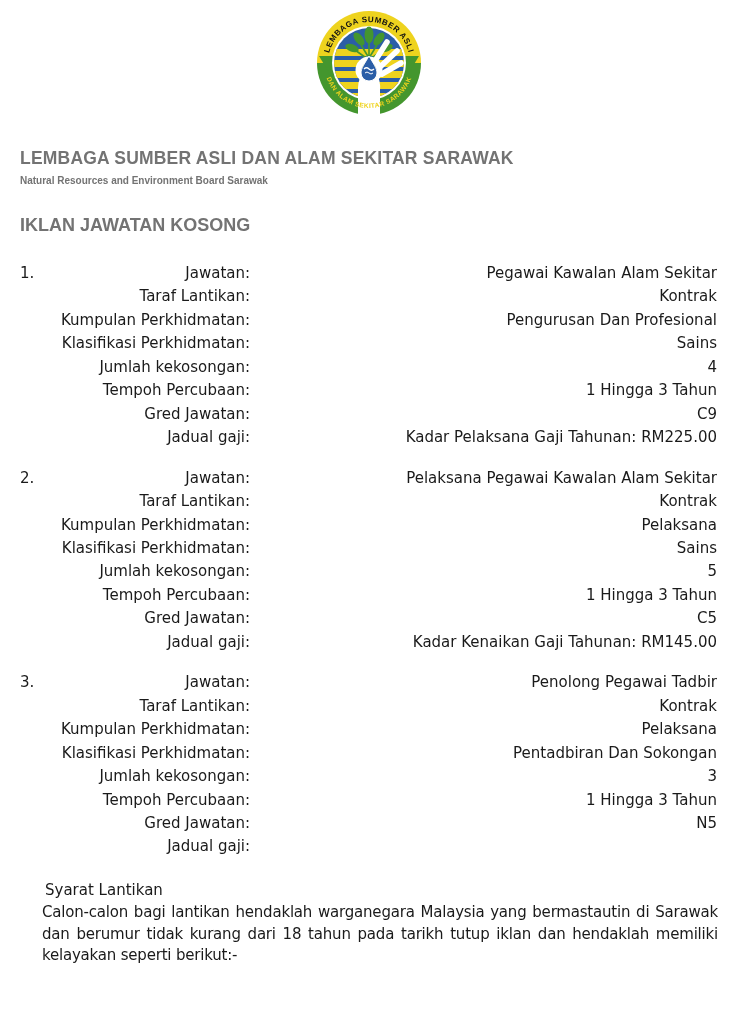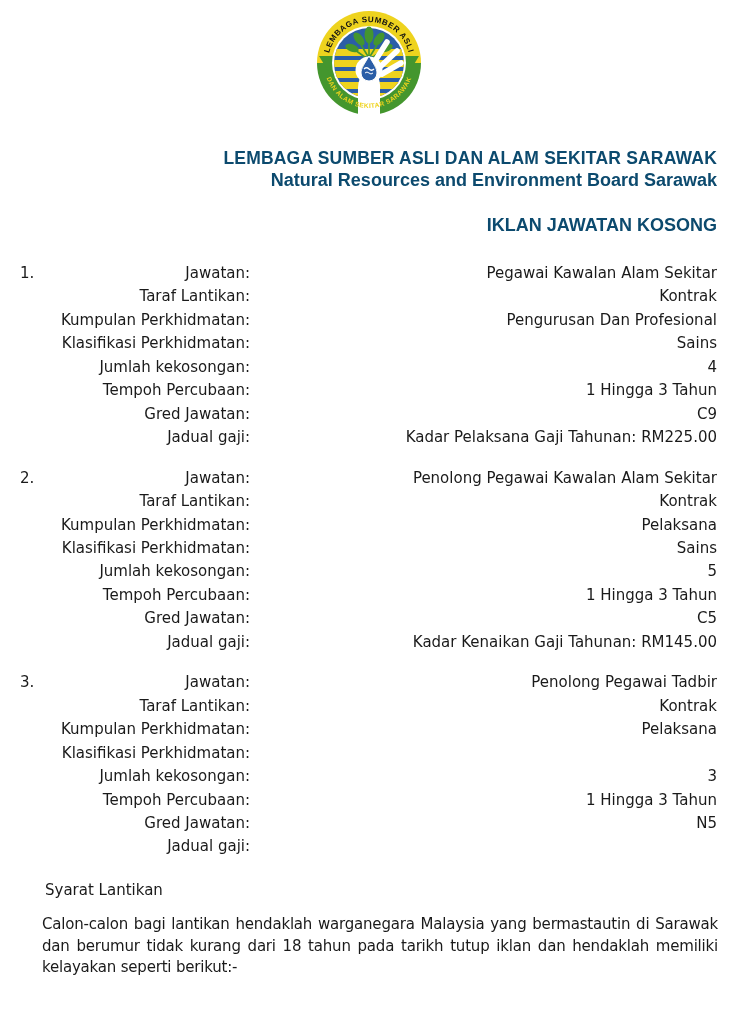--- a/index.html
+++ b/index.html
@@ -14,34 +14,34 @@
     font-family: "DejaVu Sans", sans-serif;
     font-size: 15px;
     color: #1a1a1a;
     padding: 0 20px;
   }
   .logo-wrap {
     width: 104px;
     margin: 8px auto 0 auto;
   }
   .header-block {
-    text-align: right;
+    text-align: left;
     font-family: "Liberation Sans", sans-serif;
     font-weight: bold;
-    color: #0c4a6e;
+    color: #737373;
   }
   .doc-title {
     margin-top: 26px;
     font-size: 17.5px;
     line-height: 21px;
     letter-spacing: 0.2px;
   }
   .doc-subtitle {
     margin-top: 2px;
-    font-size: 18px;
+    font-size: 10px;
     line-height: 19px;
   }
   .section-heading {
     margin-top: 26px;
     font-size: 18px;
     line-height: 19px;
   }
   .jobs {
     margin-top: 27px;
   }
@@ -75,21 +75,21 @@
     white-space: pre-wrap;
     text-align: right;
   }
   .footer {
     margin-top: 20px;
     padding-left: 22px;
   }
   .footer-heading {
     padding-left: 3px;
     line-height: 23.45px;
-    margin-bottom: 12px;
+    margin-bottom: 0px;
   }
   .footer-paragraph {
     width: 676px;
     text-align: justify;
     line-height: 21.5px;
     letter-spacing: -0.2px;
   }
   svg text {
     font-family: "Liberation Sans", sans-serif;
     font-weight: bold;
@@ -219,21 +219,21 @@
   </div>
 </div>
   </div>
 
   <div class="job">
     <div class="job-number">2.</div>
     <div class="job-fields">
   <div class="field-row">
     <div class="field-label">Jawatan</div>
     <div class="field-colon">:</div>
-    <div class="field-value"><div>Penolong Pegawai Kawalan Alam Sekitar</div></div>
+    <div class="field-value"><div>Pelaksana Pegawai Kawalan Alam Sekitar</div></div>
   </div>
 
   <div class="field-row">
     <div class="field-label">Taraf Lantikan</div>
     <div class="field-colon">:</div>
     <div class="field-value"><div>Kontrak</div></div>
   </div>
 
   <div class="field-row">
     <div class="field-label">Kumpulan Perkhidmatan</div>
@@ -290,20 +290,21 @@
 
   <div class="field-row">
     <div class="field-label">Kumpulan Perkhidmatan</div>
     <div class="field-colon">:</div>
     <div class="field-value"><div>Pelaksana</div></div>
   </div>
 
   <div class="field-row">
     <div class="field-label">Klasifikasi Perkhidmatan</div>
     <div class="field-colon">:</div>
+    <div class="field-value"><div>Pentadbiran Dan Sokongan</div></div>
   </div>
 
   <div class="field-row">
     <div class="field-label">Jumlah kekosongan</div>
     <div class="field-colon">:</div>
     <div class="field-value"><div>3</div></div>
   </div>
 
   <div class="field-row">
     <div class="field-label">Tempoh Percubaan</div>

